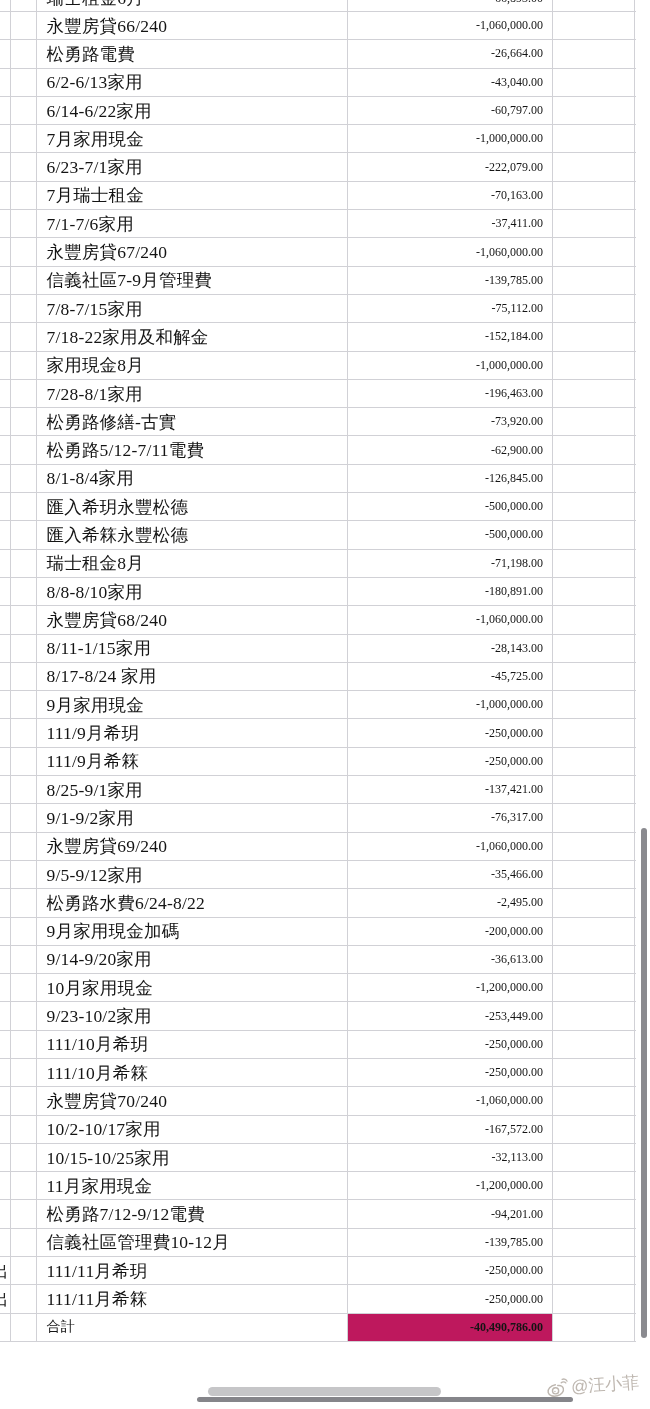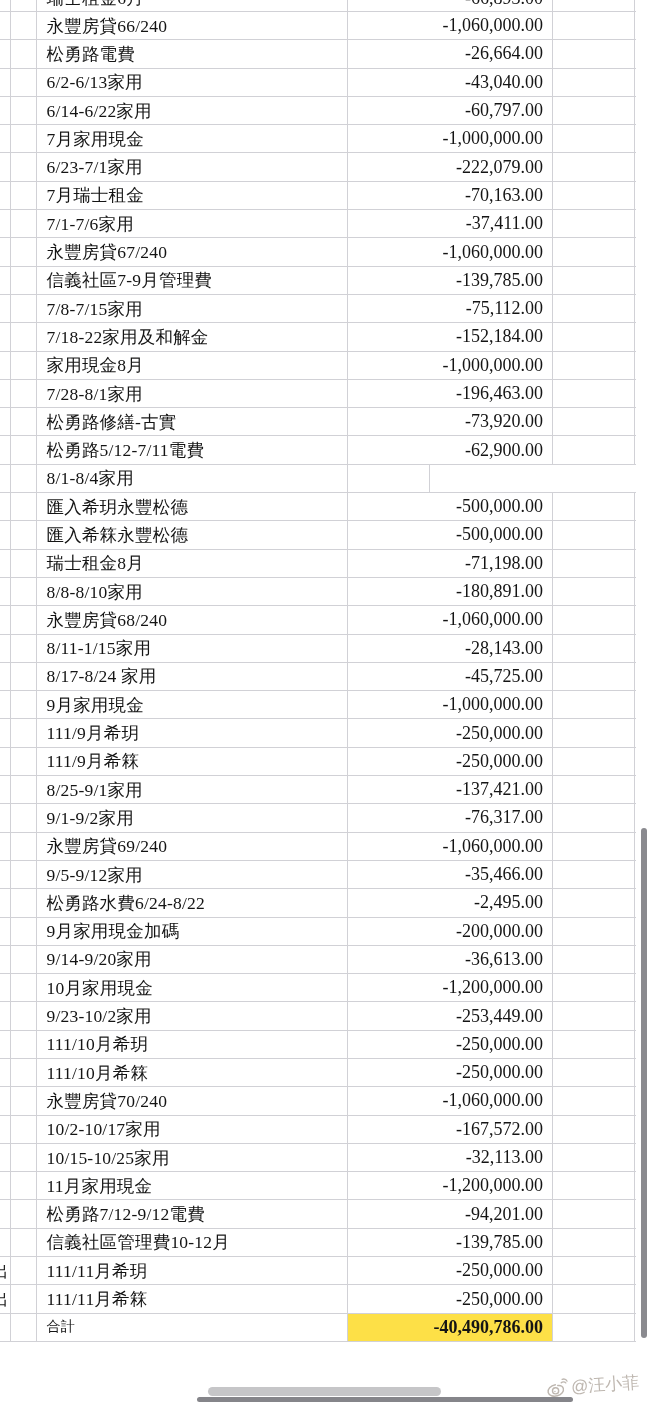--- a/index.html
+++ b/index.html
@@ -34,23 +34,23 @@
     box-sizing:border-box;
     border-right:1.5px solid #d1d1d6;
     display:flex;align-items:center;
     overflow:hidden;white-space:nowrap;
     height:100%;
   }
   .colA{width:10.5px;flex:none;position:relative;}
   .colA span{position:absolute;left:-9px;font-size:17.5px;color:#222;}
   .colB{width:26px;flex:none;}
   .colC{width:311.5px;flex:none;padding-left:10px;font-size:17.5px;letter-spacing:0.2px;}
-  .colD{width:205px;flex:none;justify-content:flex-end;padding-right:9px;font-size:18px;}
+  .colD{width:205px;flex:none;justify-content:flex-end;padding-right:9px;font-size:12px;}
   .colE{width:82px;flex:none;}
-  .row.total .colD{background:#fde047;font-weight:bold;}
+  .row.total .colD{background:#be185d;font-weight:bold;}
   .row.total .colC{font-size:14px;}
   .vscroll{
     position:absolute;
     right:3px;top:828px;
     width:6px;height:510px;
     background:#8a8a8f;
     border-radius:3px;
   }
   .hthumb{
     position:absolute;
@@ -321,20 +321,23 @@
       <div class="cell colE"></div>
     </div>
 
     <div class="row">
       <div class="cell colA">
             <span></span>
           </div>
       <div class="cell colB"></div>
       <div class="cell colC">
             <span>8/1-8/4家用</span>
+          </div>
+      <div class="cell colD">
+            <span>-126,845.00</span>
           </div>
       <div class="cell colE"></div>
     </div>
 
     <div class="row">
       <div class="cell colA">
             <span></span>
           </div>
       <div class="cell colB"></div>
       <div class="cell colC">

